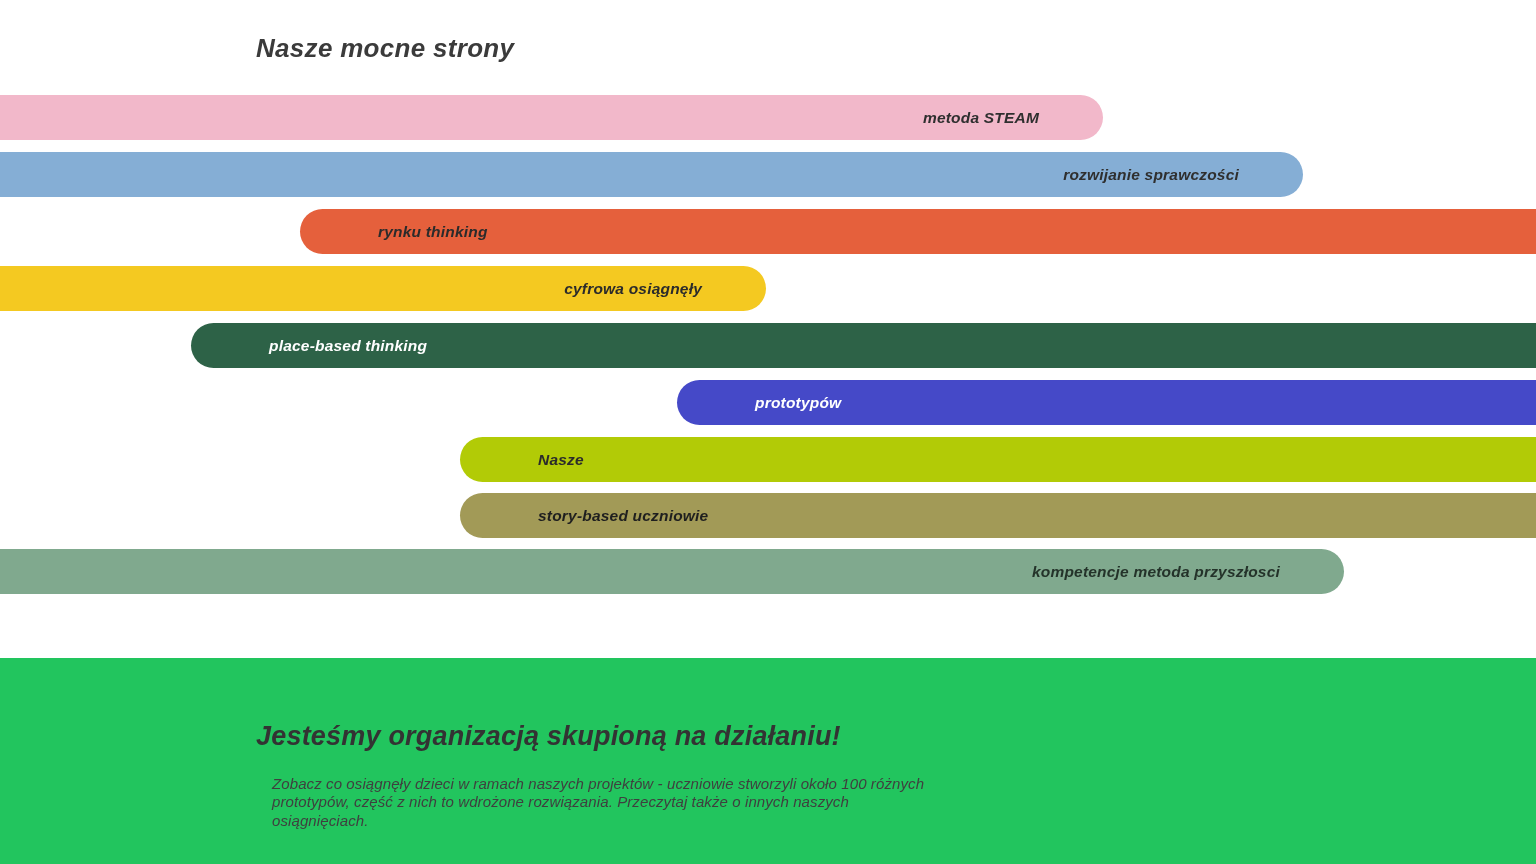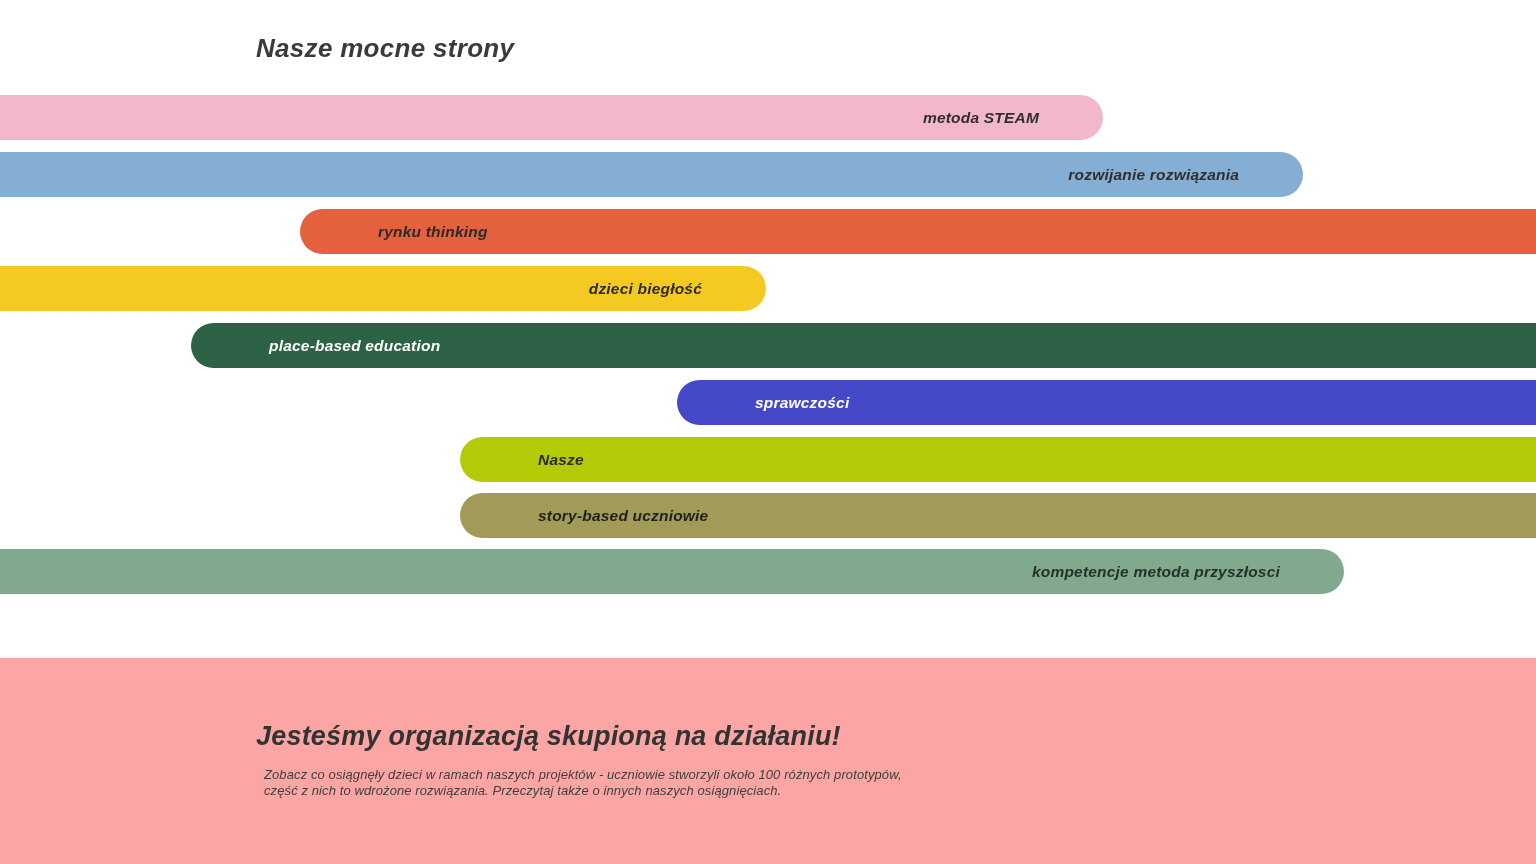--- a/index.html
+++ b/index.html
@@ -61,63 +61,63 @@
     top: 63px;
     margin: 0;
     font-size: 27px;
     font-weight: 800;
     letter-spacing: 0.2px;
   }
   .cta-body {
     position: absolute;
     left: 256px;
     top: 101px;
-    margin: 8px;
+    margin: 16px;
     width: 655px;
-    font-size: 13px;
+    font-size: 15px;
     font-weight: 400;
     line-height: 1.22;
     letter-spacing: 0.1px;
   }
 </style>
 </head>
 <body>
 
 <div class="page">
 
   <h2 class="section-title" style="color: rgb(59, 59, 59);">Nasze mocne strony</h2>
 
   <div class="bars-layer">
       <div class="bar align-right" style="top: 95px; left: -60px; width: 1163px; background: rgb(242, 184, 202); color: rgb(47, 47, 47);">
       <span>metoda STEAM</span>
     </div>
       <div class="bar align-right" style="top: 152px; left: -60px; width: 1363px; background: rgb(133, 174, 213); color: rgb(47, 47, 47);">
-      <span>rozwijanie rozwiązania</span>
+      <span>rozwijanie sprawczości</span>
     </div>
       <div class="bar align-left" style="top: 209px; left: 300px; width: 1296px; background: rgb(229, 96, 60); color: rgb(43, 43, 43);">
       <span>rynku thinking</span>
     </div>
       <div class="bar align-right" style="top: 266px; left: -60px; width: 826px; background: rgb(244, 201, 33); color: rgb(43, 43, 43);">
-      <span>dzieci biegłość</span>
+      <span>cyfrowa osiągnęły</span>
     </div>
       <div class="bar align-left" style="top: 323px; left: 191px; width: 1405px; background: rgb(45, 98, 71); color: rgb(255, 255, 255);">
-      <span>place-based education</span>
+      <span>place-based thinking</span>
     </div>
       <div class="bar align-left" style="top: 380px; left: 677px; width: 919px; background: rgb(69, 73, 200); color: rgb(255, 255, 255);">
-      <span>sprawczości</span>
+      <span>prototypów</span>
     </div>
       <div class="bar align-left" style="top: 437px; left: 460px; width: 1136px; background: rgb(178, 203, 6); color: rgb(43, 43, 43);">
       <span>Nasze</span>
     </div>
       <div class="bar align-left" style="top: 493px; left: 460px; width: 1136px; background: rgb(162, 154, 87); color: rgb(31, 31, 31);">
       <span>story-based uczniowie</span>
     </div>
       <div class="bar align-right" style="top: 549px; left: -60px; width: 1404px; background: rgb(128, 169, 142); color: rgb(36, 51, 42);">
       <span>kompetencje metoda przyszłosci</span>
     </div>
     </div>
 
-  <section class="cta-section" style="background: #fca5a5;">
+  <section class="cta-section" style="background: #22c55e;">
     <h2 class="cta-heading" style="color: rgb(51, 51, 51);">Jesteśmy organizacją skupioną na działaniu!</h2>
     <p class="cta-body" style="color: rgb(63, 63, 63);">Zobacz co osiągnęły dzieci w ramach naszych projektów - uczniowie stworzyli około 100 różnych prototypów, część z nich to wdrożone rozwiązania. Przeczytaj także o innych naszych osiągnięciach.</p>
   </section>
 
 </div>
 
 </body></html>

